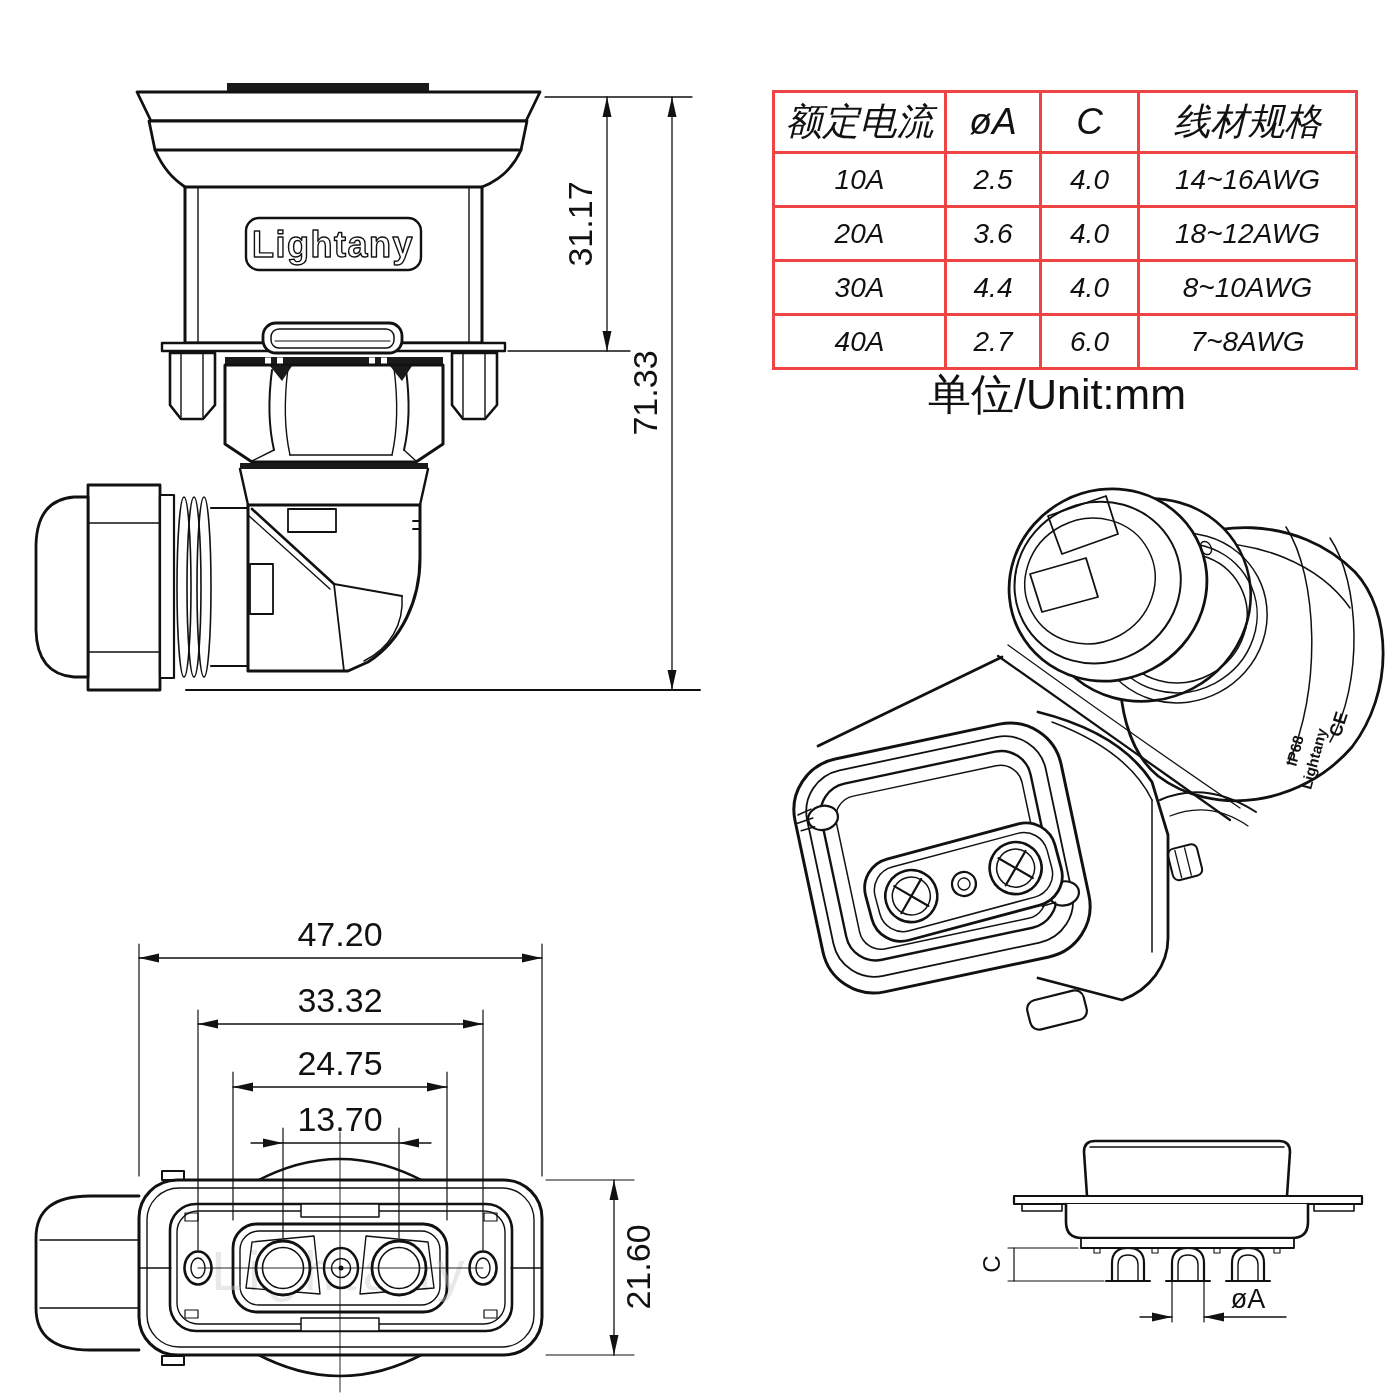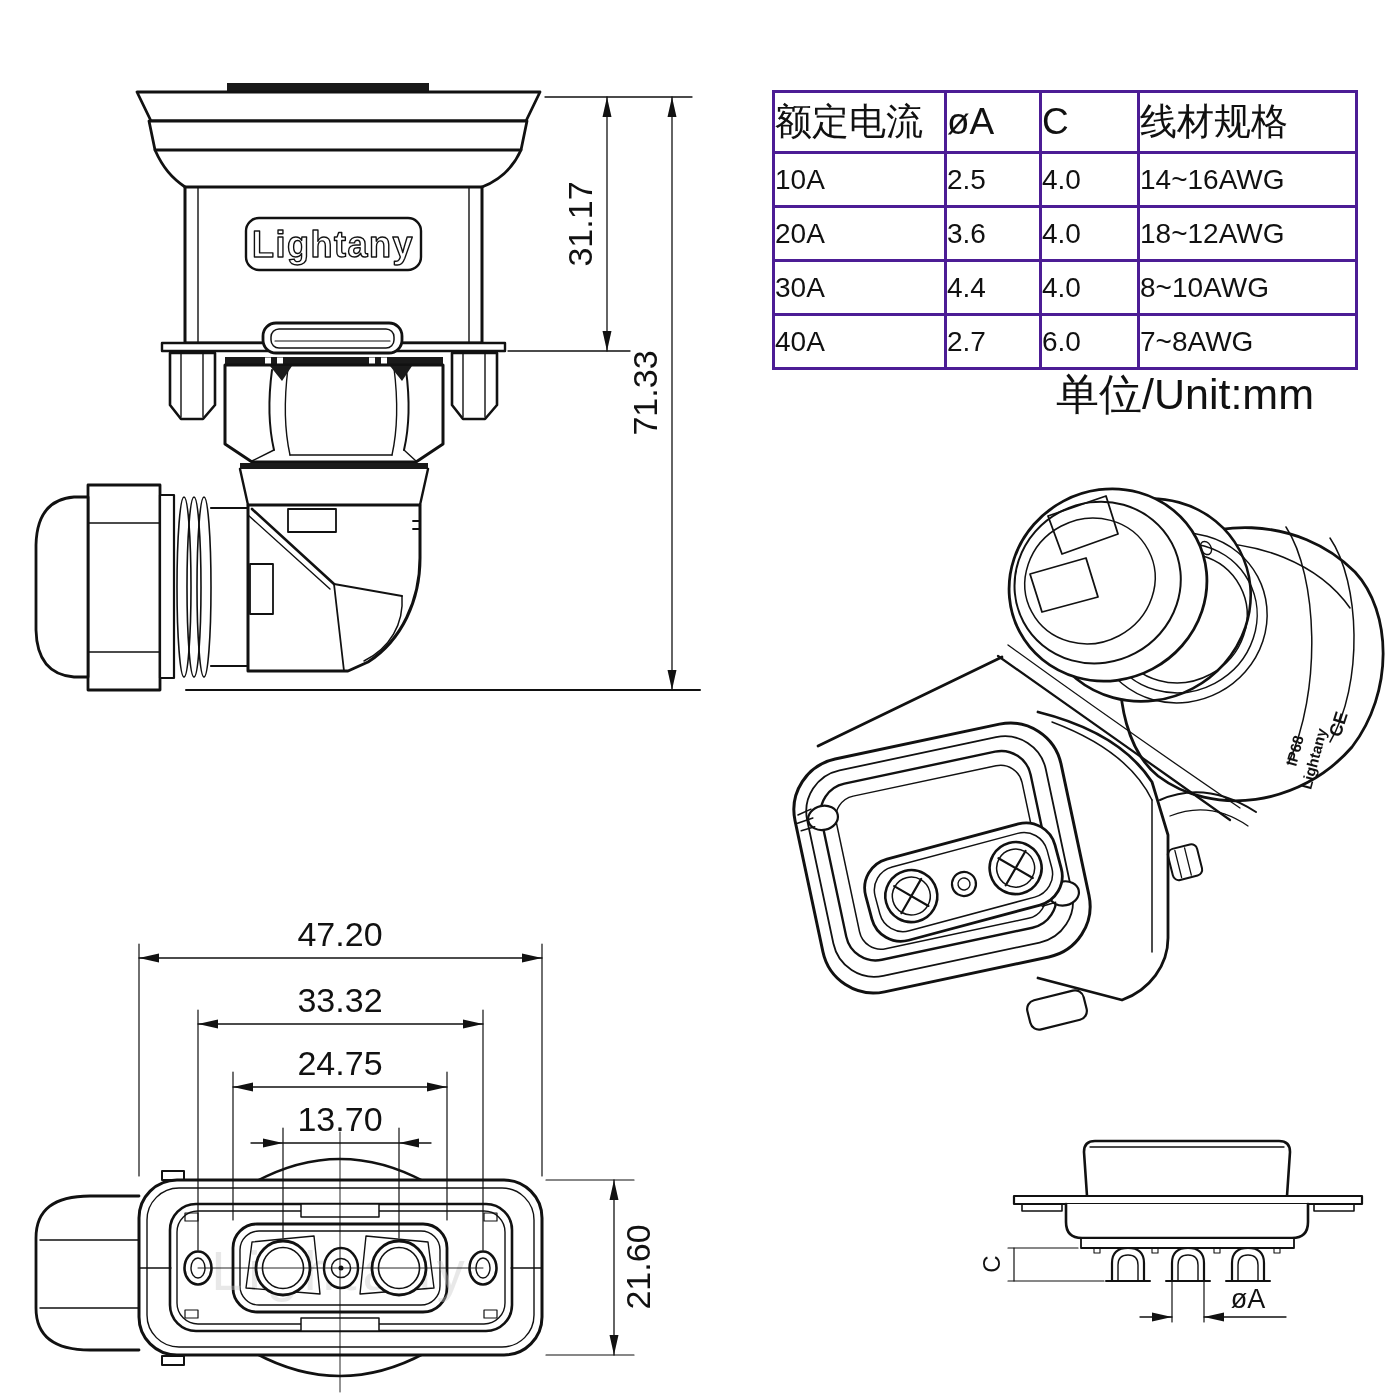--- a/index.html
+++ b/index.html
@@ -2,25 +2,25 @@
 <html><head>
 <meta charset="utf-8">
 <style>
   html,body{margin:0;padding:0;background:#fff;width:1400px;height:1400px;overflow:hidden;
     font-family:"Liberation Sans", sans-serif;color:#111;}
   #canvas{position:relative;width:1400px;height:1400px;background:#fff;}
   #lineart{position:absolute;left:0;top:0;}
   
   #spec-table{position:absolute;left:772px;top:90px;border-collapse:collapse;table-layout:fixed;
     width:583px;background:#fff;}
-  #spec-table th,#spec-table td{border:3px solid #4c1d95;text-align:left;vertical-align:middle;
-    padding:0;font-weight:normal;overflow:hidden;white-space:nowrap;}
+  #spec-table th,#spec-table td{border:3px solid #ef4444;text-align:center;vertical-align:middle;
+    padding:0;font-weight:normal;overflow:hidden;white-space:nowrap;font-style:italic;}
   #spec-table th{height:58px;font-size:37px;}
   #spec-table td{height:51px;font-size:28px;}
-  #unit-note{position:absolute;left:864px;top:366px;width:450px;text-align:right;
+  #unit-note{position:absolute;left:928px;top:366px;width:450px;text-align:left;
     font-size:43px;color:#111;}
   svg text{font-family:"Liberation Sans", sans-serif;}
   .dimtxt{font-size:34px;fill:#111;}
   .marktxt{fill:#111;}
 </style>
 </head>
 <body>
 
 <div id="canvas">
 

